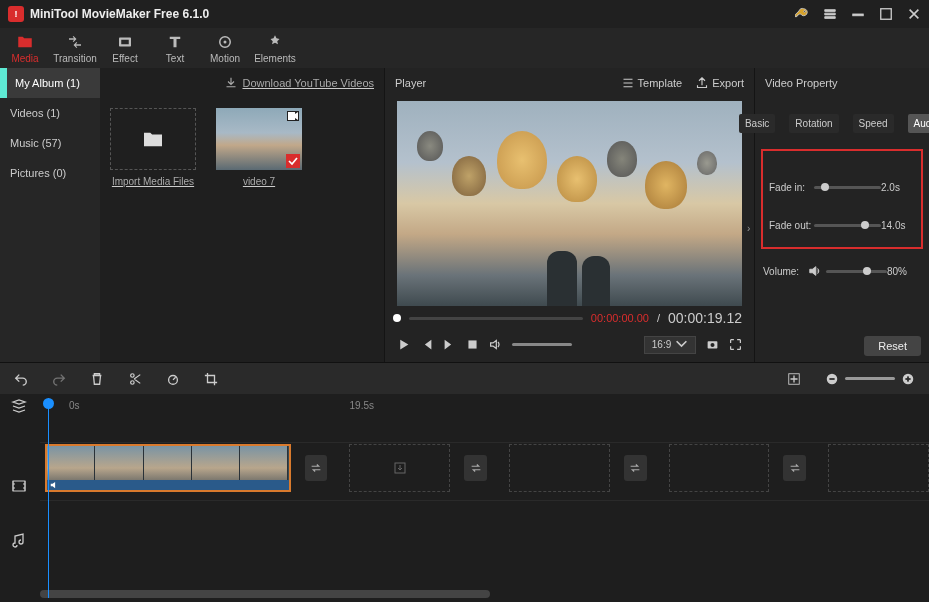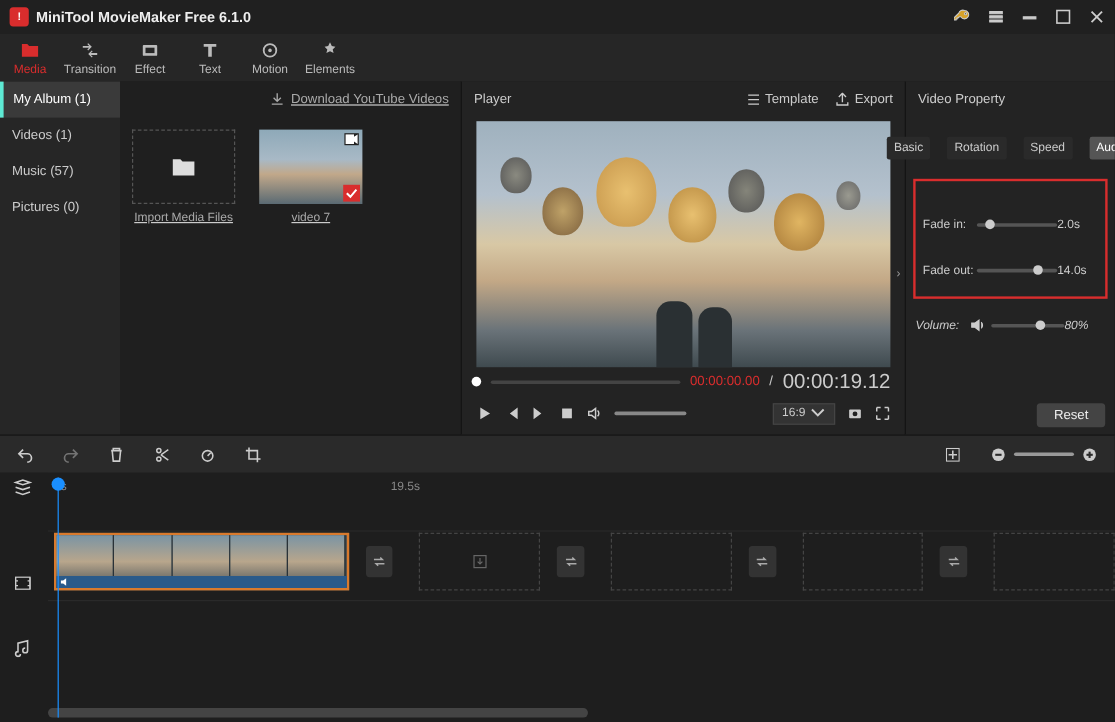--- a/index.html
+++ b/index.html
@@ -10,21 +10,21 @@
 .win-btns { margin-left: auto; display: flex; gap: 14px; align-items: center; }
 .win-btns span svg { width: 14px; height: 14px; fill: #ccc; stroke:#ccc; }
 .topbar { height: 40px; background: #262626; display: flex; align-items: stretch; }
 .tabbtn { width: 50px; display: flex; flex-direction: column; align-items: center; justify-content: center; gap:2px; color:#bbb; cursor:pointer;}
 .tabbtn.active { color: #d92d2d; }
 .tabbtn svg { width: 18px; height: 18px; fill: currentColor; }
 .tabbtn .lbl { font-size: 10px; }
 .main-row { display: flex; height: 294px; }
 .sidebar { width: 100px; background: #262626; }
 .sidebar .item { height: 30px; display:flex; align-items:center; padding-left:10px; font-size:11px; color:#ccc; cursor:pointer;}
-.sidebar .item.active { background:#3a3a3a; border-left:3px solid #5eead4; padding-left:8px; color:#fff;}
+.sidebar .item.active { background:#3a3a3a; border-left:7px solid #5eead4; padding-left:8px; color:#fff;}
 .media-panel { flex:1; background:#1f1f1f;text-decoration:underline; }
 .media-toolbar { height:30px; display:flex; align-items:center; justify-content:flex-end; padding-right:10px; gap:6px; color:#aaa;}
 .media-toolbar svg { width:12px; height:12px; fill:#aaa; }
 .media-grid { display:flex; padding:10px; gap:20px; }
 .thumb-box { width:86px; text-align:center; }
 .dashed { width:86px; height:62px; border:1px dashed #555; display:flex; align-items:center; justify-content:center; cursor:pointer;}
 .thumb-img { width:86px; height:62px; background:linear-gradient(#8ea9b8 0%, #a8b9c6 40%, #c1a88a 60%, #5a6a73 100%); position:relative;}
 .thumb-img .check { position:absolute; bottom:2px; right:2px; width:14px; height:14px; background:#d92d2d; display:flex; align-items:center; justify-content:center; }
 .thumb-lbl { margin-top:6px; font-size:10px; color:#aaa; }
 .player-panel { width:370px; background:#232323; border-left:1px solid #141414; display:flex; flex-direction:column; }
@@ -32,21 +32,21 @@
 .player-head .sp { flex:1; }
 .hbtn { display:flex; align-items:center; gap:4px; color:#ccc; cursor:pointer; margin-left:14px;}
 .hbtn svg { width:12px; height:12px; fill:#ccc; stroke:#ccc; }
 .preview { flex:1; display:flex; align-items:center; justify-content:center; padding:0 10px;}
 .preview-img { width:345px; height:205px; background:linear-gradient(180deg,#9fb1be 0%, #b4c1cd 30%, #d8c8a5 50%, #c3a886 65%, #6a7379 85%, #3f4a4f 100%); position:relative; overflow:hidden;}
 .balloon { position:absolute; border-radius:50% 50% 45% 45%; }
 .timebar { height:18px; display:flex; align-items:center; padding:0 12px; gap:8px;}
 .timebar .track { flex:1; height:3px; background:#444; border-radius:2px;}
 .timebar .thandle { width:8px; height:8px; background:#fff; border-radius:50%; margin-left:-4px;}
 .time-cur { color:#d92d2d; font-size:11px;}
-.time-tot { color:#ccc; font-size:17px;}
+.time-tot { color:#ccc; font-size:14px;}
 .pctrl { height:35px; display:flex; align-items:center; padding:0 12px; gap:10px;}
 .pctrl svg { width:13px; height:13px; fill:#ccc; cursor:pointer;}
 .vol-line { width:60px; height:3px; background:#888; border-radius:2px; }
 .aspect { width:52px; height:18px; background:#333; display:flex; align-items:center; justify-content:center; gap:4px; font-size:10px; border:1px solid #444;}
 .property-panel { width:175px; background:#232323; border-left:1px solid #141414; padding:0 0 8px 0; position:relative;}
 .property-panel .hdr { height:30px; display:flex; align-items:center; padding-left:10px; color:#ccc;}
 .prop-tabs { display:flex; gap:14px; margin:16px 8px; justify-content:center;}
 .ptab { padding:4px 6px; font-size:10px; color:#ccc; cursor:pointer; background:#2a2a2a; border-radius:2px;}
 .ptab.active { background:#555; color:#fff;}
 .redbox { border:2px solid #d92d2d; margin:4px 6px; padding:22px 6px 8px 6px;}
@@ -58,21 +58,21 @@
 .collapse-caret { position:absolute; left:-8px; top:155px; color:#999; font-size:10px; cursor:pointer;}
 .reset-btn { position:absolute; bottom:6px; right:8px; background:#444; padding:4px 14px; border-radius:3px; font-size:11px; color:#eee; cursor:pointer;}
 .toolbar2 { height:32px; background:#2a2a2a; display:flex; align-items:center; padding:0 14px; gap:24px; border-top:1px solid #111;}
 .toolbar2 svg { width:14px; height:14px; fill:#ccc; cursor:pointer;}
 .toolbar2 .sp { flex:1; }
 .zoom { display:flex; align-items:center; gap:6px; color:#ccc;}
 .zoom .zline { width:50px; height:3px; background:#999; border-radius:2px;}
 .timeline { background:#1e1e1e; height:208px; position:relative; overflow:hidden;}
 .tl-left { position:absolute; left:0; top:0; width:40px; height:100%; background:#1e1e1e; z-index:5;}
 .tl-left .tlicon { position:absolute; left:11px; }
-.ruler { height:22px; display:flex; align-items:center; padding-left:45px; font-size:10px; color:#888; position:relative;}
+.ruler { height:22px; display:flex; align-items:center; padding-left:69px; font-size:10px; color:#888; position:relative;}
 .playhead { position:absolute; left:48px; top:4px; width:1px; height:200px; background:#1a8fff; z-index:4;}
 .playhead::before { content:''; position:absolute; top:0; left:-5px; width:11px; height:11px; background:#1a8fff; border-radius:50%;}
 .track-row { height:50px; border-top:1px solid #2a2a2a; display:flex; align-items:center; padding-left:45px; position:relative; margin-top:26px;}
 .clip { width:280px; height:48px; border:2px solid #d97a2d; background:#3a4a52; position:relative; display:flex;}
 .clip .frame { flex:1; background:linear-gradient(#7a94a4 0%, #b8a68c 50%, #4a5257 100%); border-right:1px solid #2a3238;}
 .clip .audio-strip { position:absolute; bottom:0; left:0; right:0; height:10px; background:#2a5a8a;}
 .clip .spk { position:absolute; bottom:0px; left:2px; }
 .placeholder { width:115px; height:48px; border:1px dashed #444; margin-left:22px; display:flex; align-items:center; justify-content:center;}
 .swap-btn { width:26px; height:26px; background:#333; border-radius:3px; display:flex; align-items:center; justify-content:center; margin-left:14px; cursor:pointer;}
 .track-music { height:40px; border-top:1px solid #2a2a2a; margin-top:8px;}
@@ -288,21 +288,21 @@
         <span class="val">2.0s</span>
       </div>
       <div class="prop-row" style="margin-top:10px;">
         <span class="label">Fade out:</span>
         <div class="slider">
             <div class="shandle" style="left:70%"></div>
           </div>
         <span class="val">14.0s</span>
       </div>
     </div>
-    <div class="prop-row" style="margin:8px 8px 0 8px;font-style:italic;">
+    <div class="prop-row" style="margin:8px 8px 0 8px;">
       <span class="label">Volume:</span>
       <svg width="14" height="14" viewBox="0 0 16 16" style="margin-right:4px;">
           <path d="M2 6h3l4-3v10l-4-3H2zM11 5a4 4 0 0 1 0 6" fill="#ccc" stroke="#ccc" stroke-width="1"></path>
         </svg>
       <div class="slider">
           <div class="shandle" style="left:60%"></div>
         </div>
       <span class="val">80%</span>
     </div>
     <div class="reset-btn">Reset</div>

